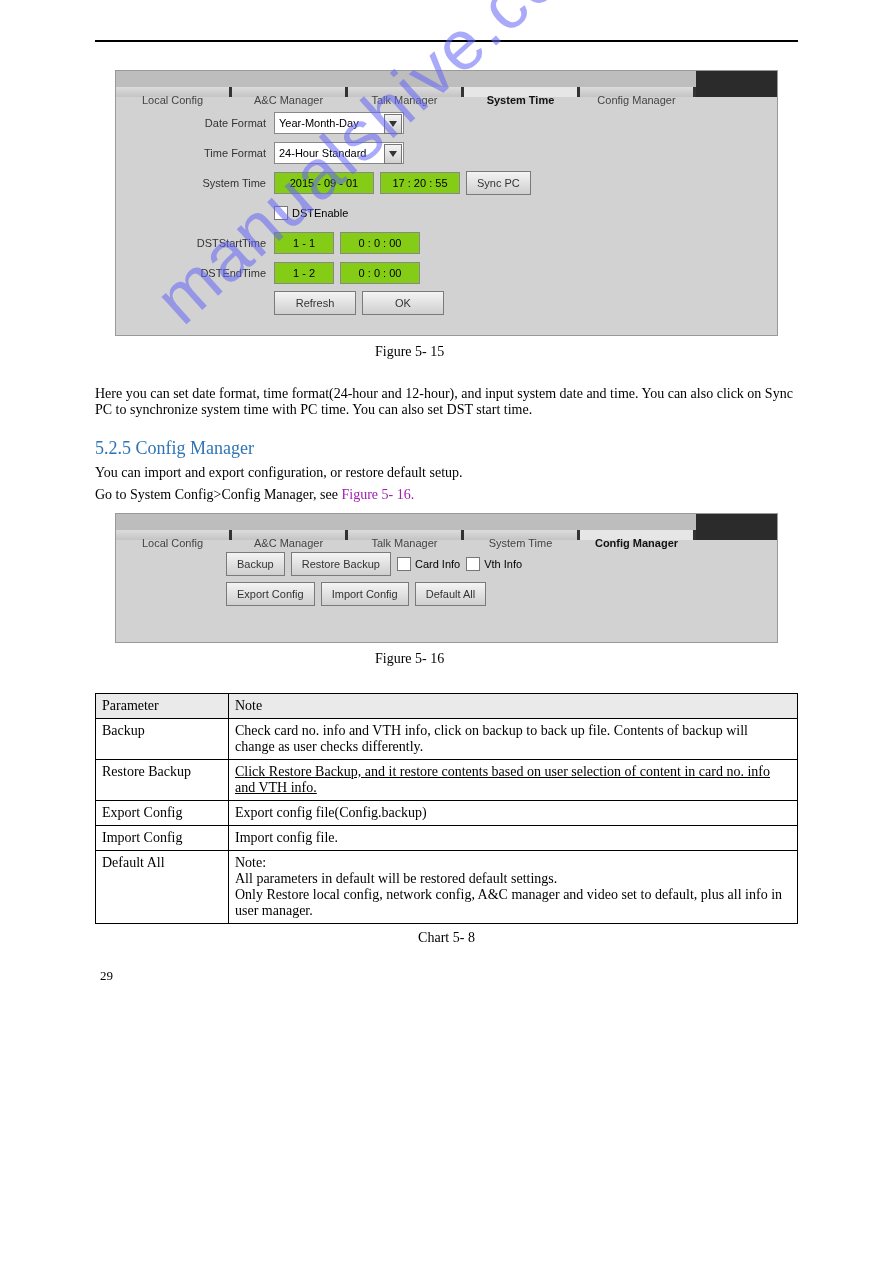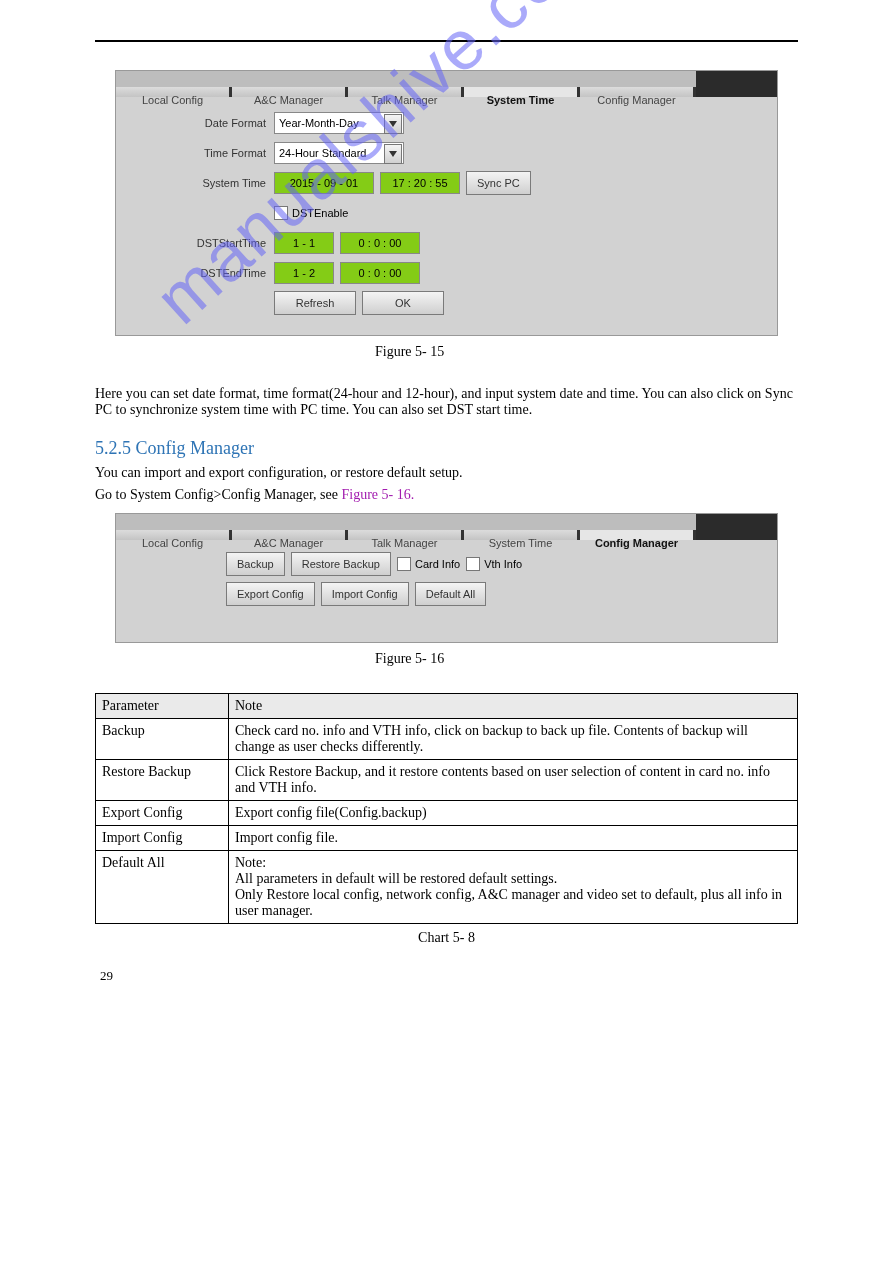--- a/index.html
+++ b/index.html
@@ -328,21 +328,21 @@
         <th>Note</th>
       </tr>
     </thead>
     <tbody id="desc-tbody">
     <tr>
           <td class="pcol">Backup</td>
           <td style="white-space: pre-line;">Check card no. info and VTH info, click on backup to back up file. Contents of backup will change as user checks differently.</td>
         </tr>
         <tr>
           <td class="pcol">Restore Backup</td>
-          <td style="white-space: pre-line;">Click Restore Backup, and it restore contents based on user selection of content in card no. info and VTH info.</td>
+          <td style="white-space: pre-line; text-decoration: underline;">Click Restore Backup, and it restore contents based on user selection of content in card no. info and VTH info.</td>
         </tr>
         <tr>
           <td class="pcol">Export Config</td>
           <td style="white-space: pre-line;">Export config file(Config.backup)</td>
         </tr>
         <tr>
           <td class="pcol">Import Config</td>
           <td style="white-space: pre-line;">Import config file.</td>
         </tr>
         <tr>

